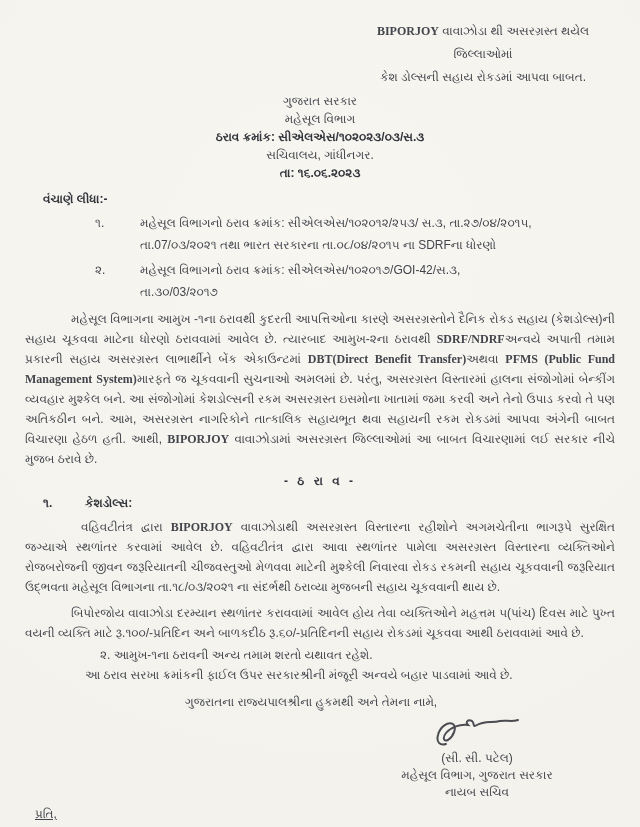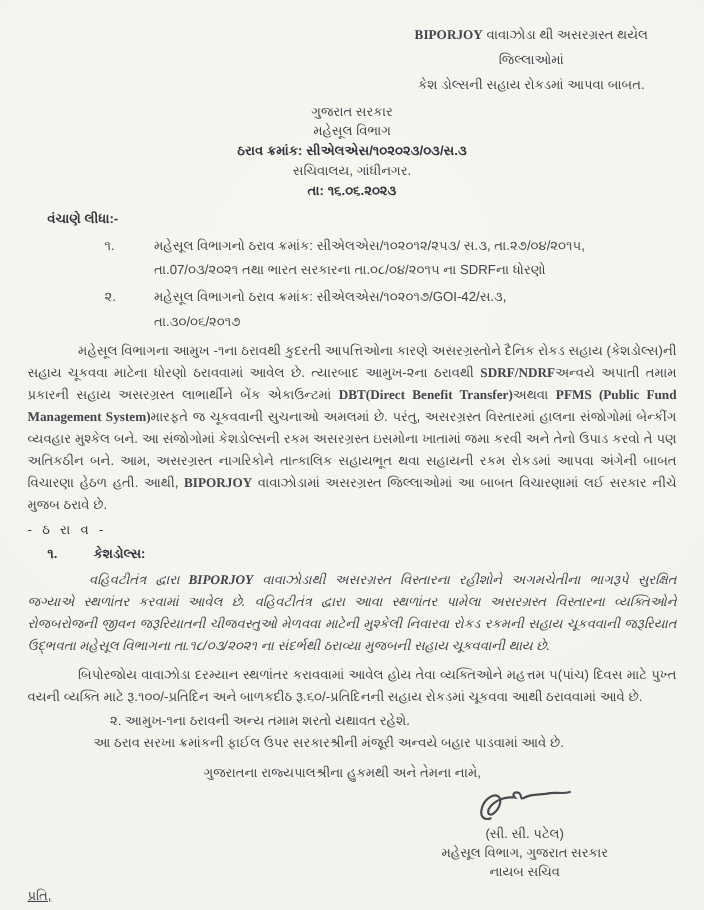--- a/index.html
+++ b/index.html
@@ -24,36 +24,36 @@
   .gov-header { text-align:center; line-height:18px; margin-top:3px; }
 
   .read-heading { font-weight:bold; color:#33353c; margin:7px 0 3px 18px; line-height:20px; }
   .read-item { display:flex; margin-left:70px; line-height:22px; margin-bottom:3px; }
   .read-num  { width:45px; flex-shrink:0; }
   .read-text { white-space:pre-line; }
 
   .para {
     text-align:justify; text-indent:46px; line-height:20px; margin-top:6px;
   }
-  .divider { text-align:left; font-weight:normal; color:#33353c; letter-spacing:3px; line-height:20px; margin-top:2px; }
+  .divider { text-align:center; font-weight:bold; color:#33353c; letter-spacing:3px; line-height:20px; margin-top:2px; }
 
   .section-heading { display:flex; margin-left:18px; font-weight:bold; color:#33353c; line-height:20px; margin-top:2px; }
   .section-num { width:42px; flex-shrink:0; }
 
-  .para2 { text-align:justify; text-indent:56px; line-height:20px; margin-top:4px;font-style:italic; }
+  .para2 { text-align:justify; text-indent:56px; line-height:20px; margin-top:4px; }
 
   .clause { margin-left:75px; line-height:19px; margin-top:3px; }
   .issue-note { margin-left:60px; max-width:428px; line-height:19px; margin-top:1px; }
 
   .order-line { margin-left:160px; line-height:19px; margin-top:8px; }
 
   .signature { width:220px; margin:4px 28px 0 auto; text-align:center; line-height:17px; }
   .sig-svg { display:block; margin:0 auto -2px auto; height:36px; }
 
-  .copy-heading { margin-left:0; line-height:19px; margin-top:4px;text-decoration:underline; }
+  .copy-heading { margin-left:10px; line-height:19px; margin-top:4px;text-decoration:underline; }
 </style>
 </head>
 <body>
 
 <div class="page">
 
   <div class="subject">
     <div><span class="latin">BIPORJOY</span><span> વાવાઝોડા થી અસરગ્રસ્ત થયેલ જિલ્લાઓમાં</span></div>
     <div>કેશ ડોલ્સની સહાય રોકડમાં આપવા બાબત.</div>
   </div>
@@ -69,21 +69,21 @@
   <div class="read-heading">વંચાણે લીધા:-</div>
 
   <div class="read-item">
     <span class="read-num">૧.</span>
     <span class="read-text">મહેસૂલ વિભાગનો ઠરાવ ક્રમાંક: સીએલએસ/૧૦૨૦૧૨/૨૫૩/ સ.૩, તા.૨૭/૦૪/૨૦૧૫,
 તા.07/૦૩/૨૦૨૧ તથા ભારત સરકારના તા.૦૮/૦૪/૨૦૧૫ ના SDRFના ધોરણો</span>
   </div>
   <div class="read-item">
     <span class="read-num">૨.</span>
     <span class="read-text">મહેસૂલ વિભાગનો ઠરાવ ક્રમાંક: સીએલએસ/૧૦૨૦૧૭/GOI-42/સ.૩,
-તા.૩૦/૦૬/૨૦૧૭</span>
+તા.૩૦/03/૨૦૧૭</span>
   </div>
 
   <div class="para"><span>મહેસૂલ વિભાગના આમુખ -૧ના ઠરાવથી કુદરતી આપત્તિઓના કારણે અસરગ્રસ્તોને દૈનિક રોકડ સહાય (કેશડોલ્સ)ની સહાય ચૂકવવા માટેના ધોરણો ઠરાવવામાં આવેલ છે. ત્યારબાદ આમુખ-૨ના ઠરાવથી </span><span class="latin">SDRF/NDRF</span><span>અન્વયે અપાતી તમામ પ્રકારની સહાય અસરગ્રસ્ત લાભાર્થીને બેંક એકાઉન્ટમાં </span><span class="latin">DBT(Direct Benefit Transfer)</span><span>અથવા </span><span class="latin">PFMS (Public Fund Management System)</span><span>મારફતે જ ચૂકવવાની સુચનાઓ અમલમાં છે. પરંતુ, અસરગ્રસ્ત વિસ્તારમાં હાલના સંજોગોમાં બેન્કીંગ વ્યવહાર મુશ્કેલ બને. આ સંજોગોમાં કેશડોલ્સની રકમ અસરગ્રસ્ત ઇસમોના ખાતામાં જમા કરવી અને તેનો ઉપાડ કરવો તે પણ અતિકઠીન બને. આમ, અસરગ્રસ્ત નાગરિકોને તાત્કાલિક સહાયભૂત થવા સહાયની રકમ રોકડમાં આપવા અંગેની બાબત વિચારણા હેઠળ હતી. આથી, </span><span class="latin">BIPORJOY</span><span> વાવાઝોડામાં અસરગ્રસ્ત જિલ્લાઓમાં આ બાબત વિચારણામાં લઈ સરકાર નીચે મુજબ ઠરાવે છે.</span></div>
 
   <div class="divider">- ઠ રા વ -</div>
 
   <div class="section-heading">
     <span class="section-num">૧.</span>
     <span>કેશડોલ્સ:</span>
   </div>

